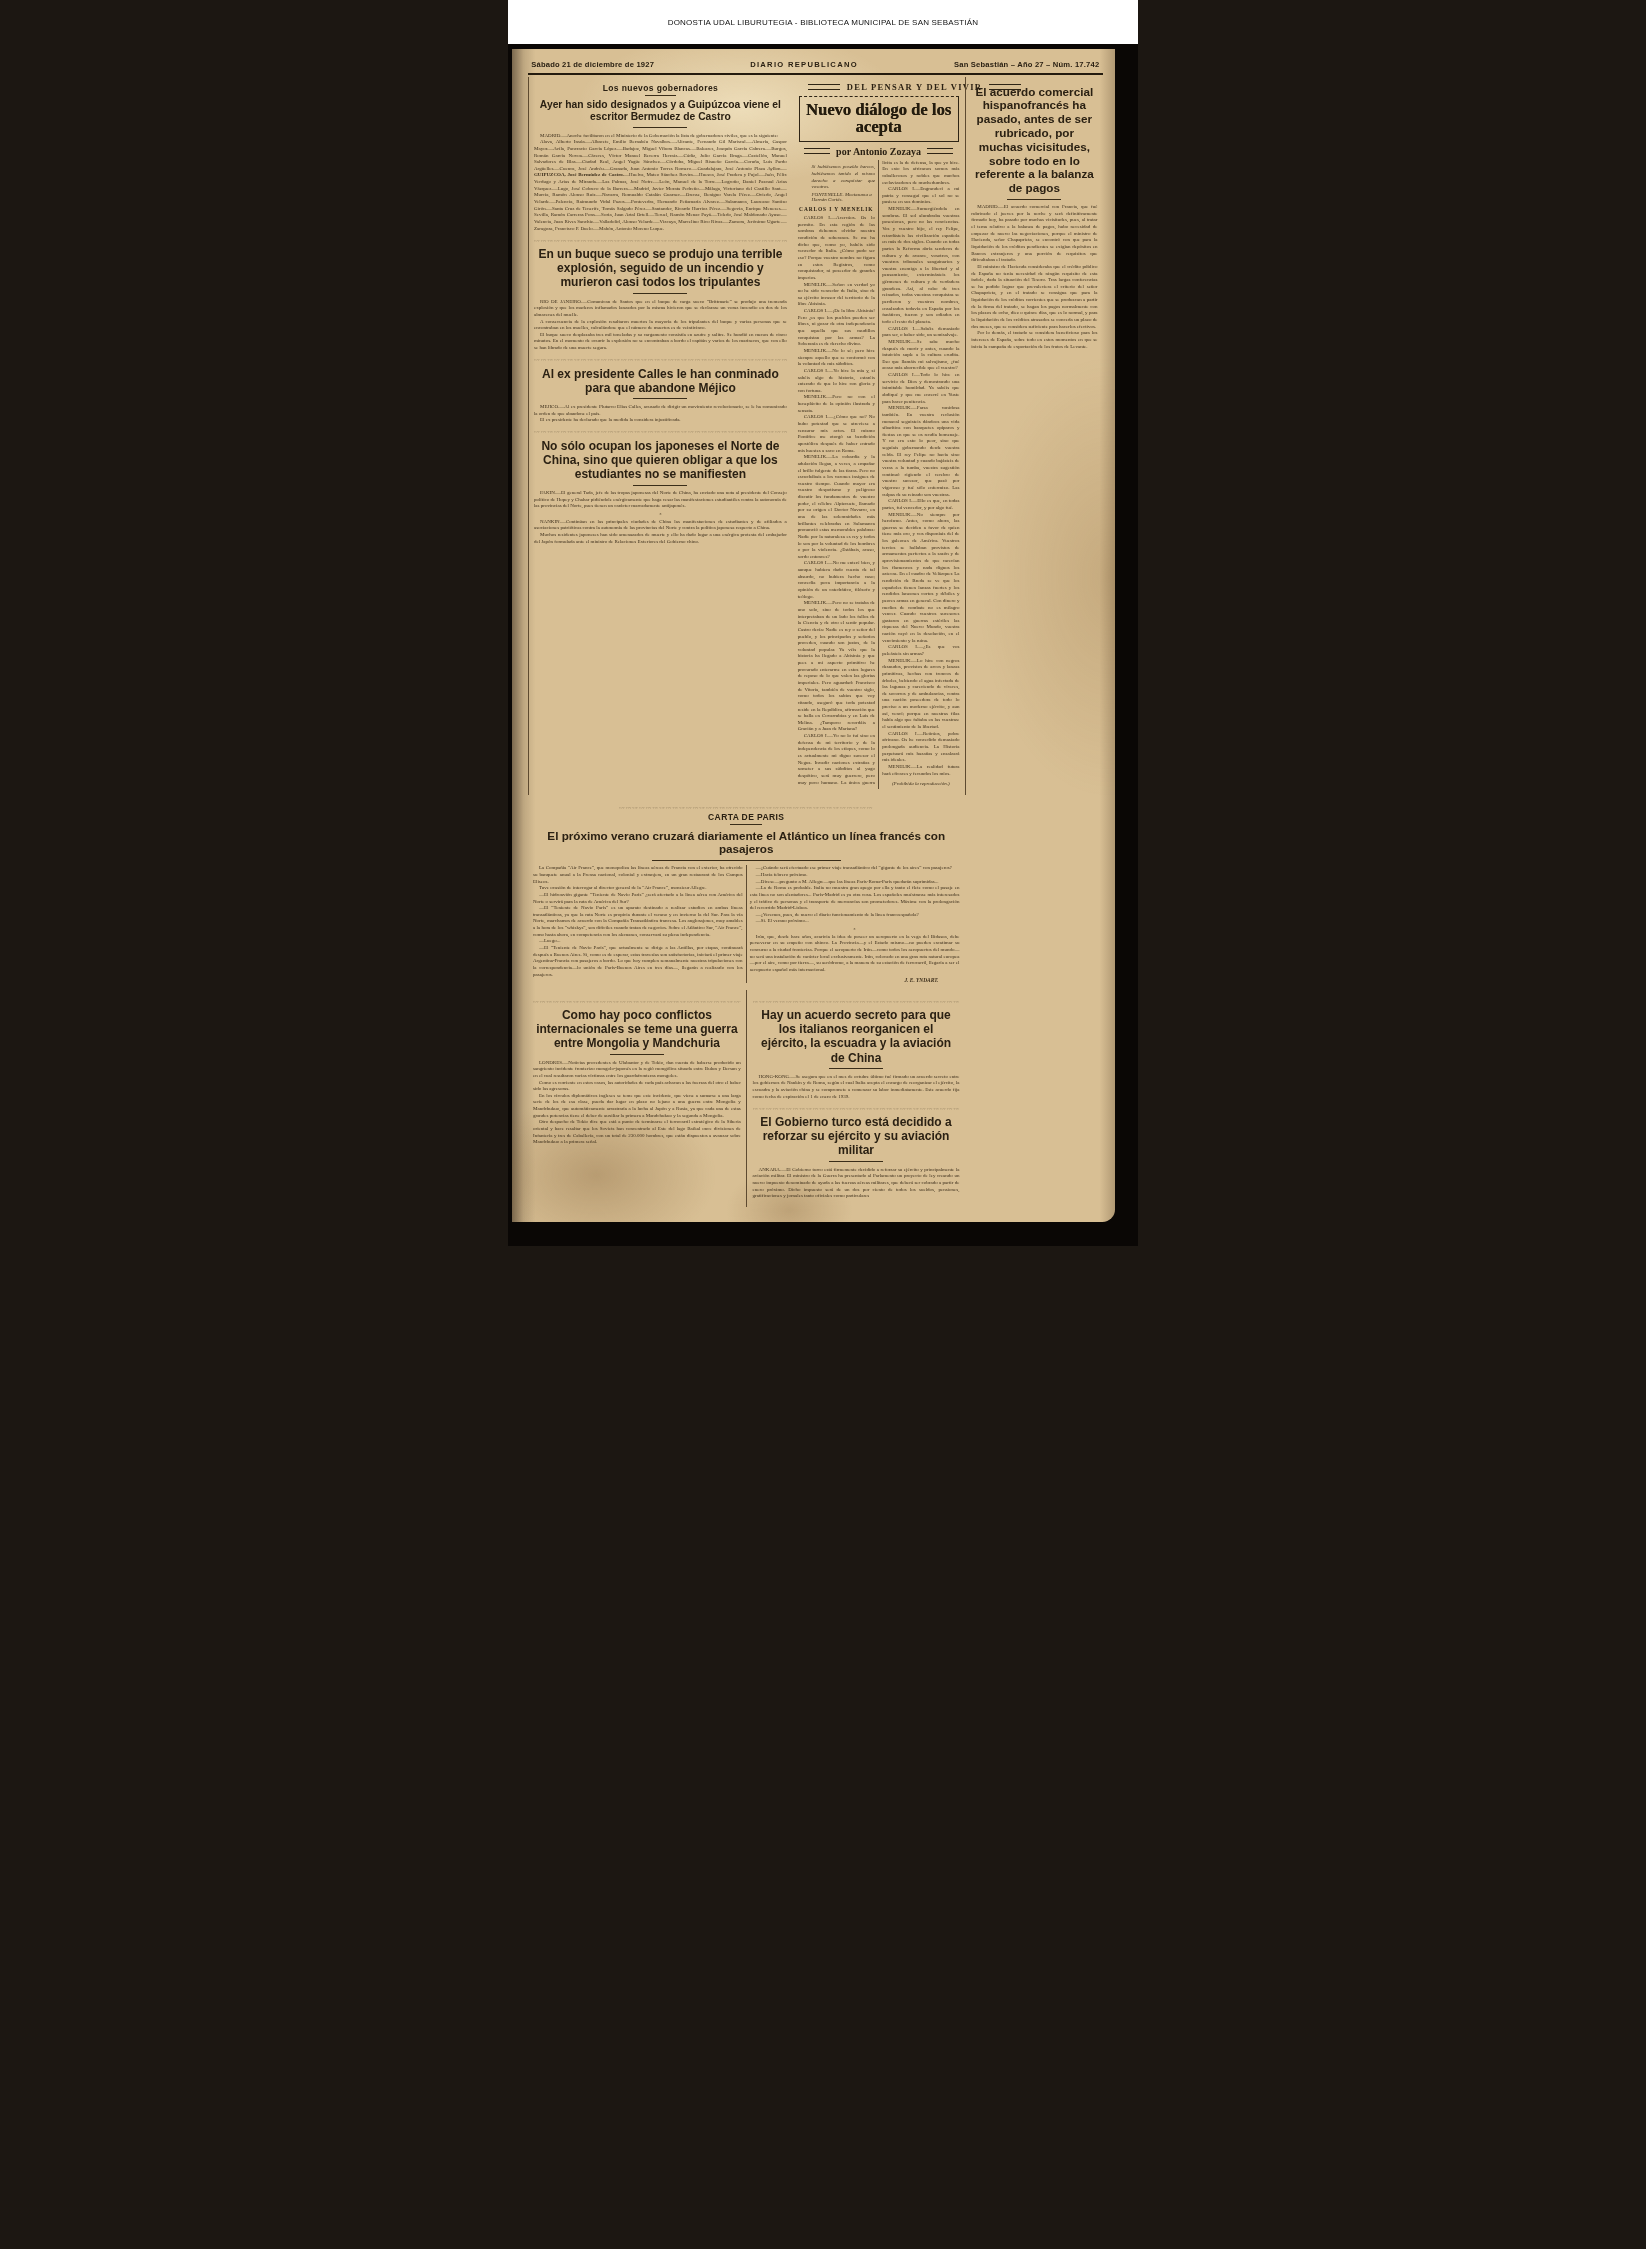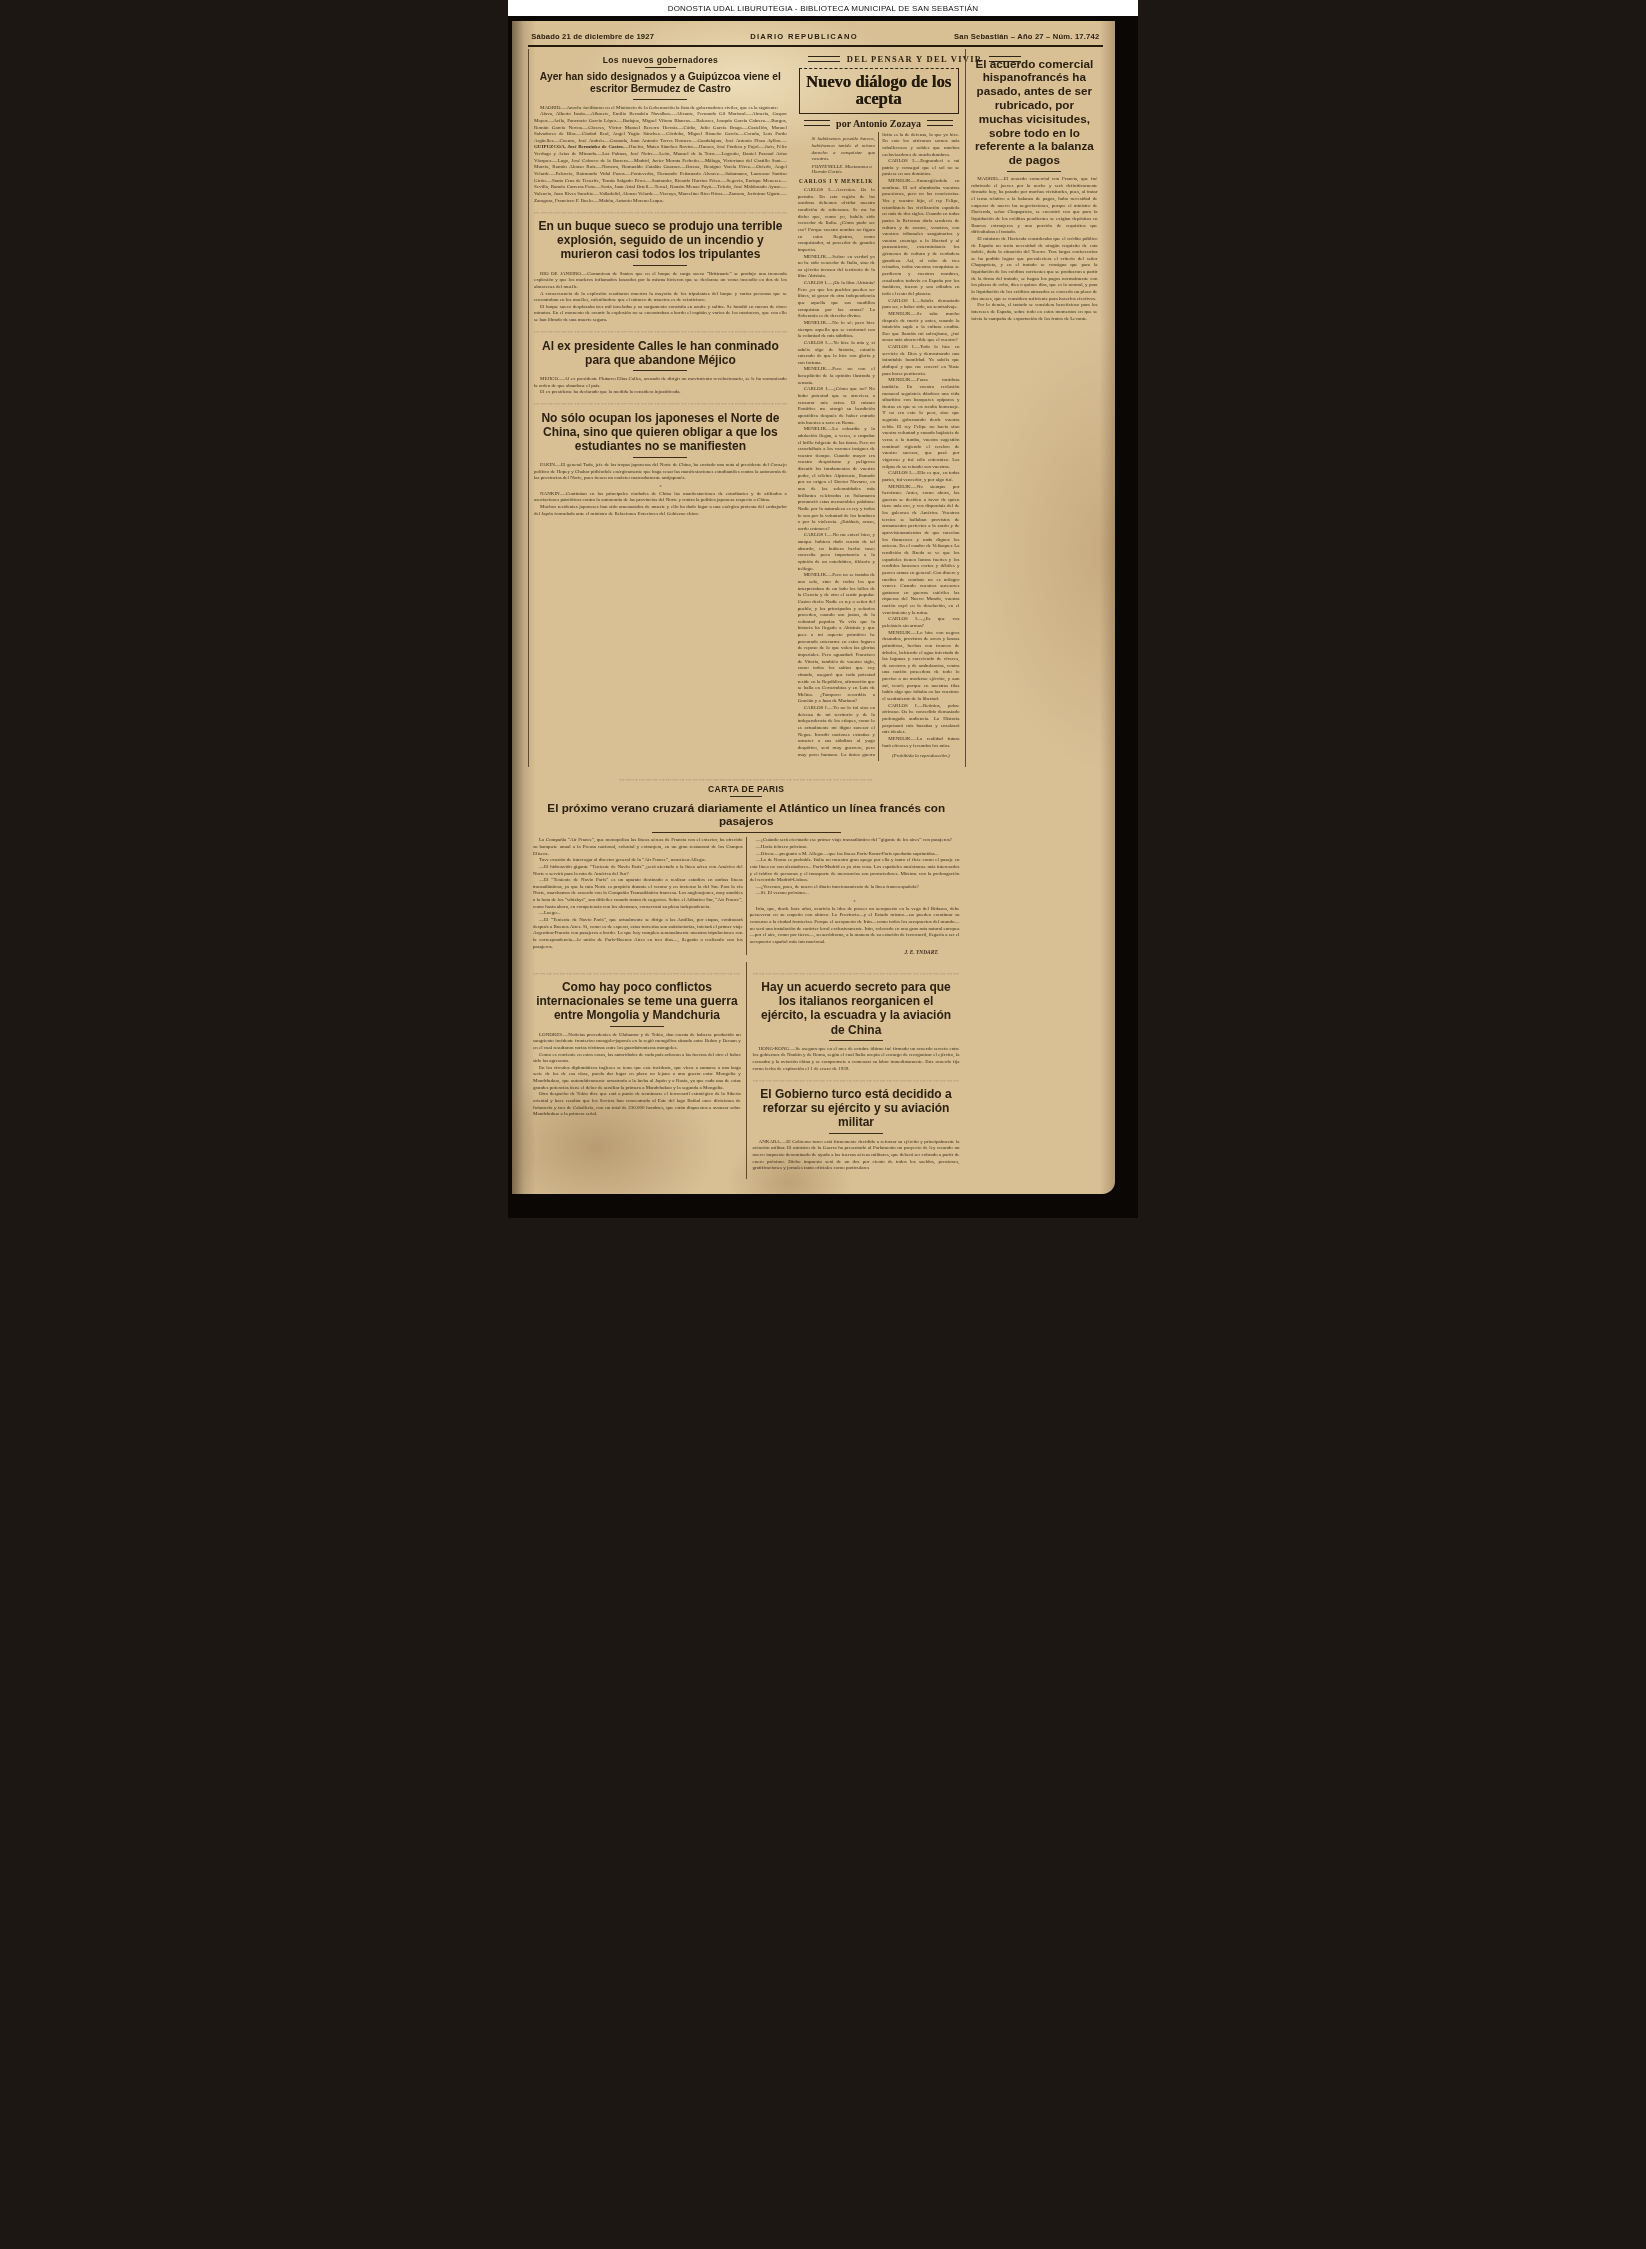--- a/index.html
+++ b/index.html
@@ -1,17 +1,17 @@
 <!DOCTYPE html>
 <html style="font-size:7.2px"><head>
 <meta charset="utf-8">
 <style>
   html,body{margin:0;padding:0;background:#1c1712;}
   .page{width:630px;margin:0 auto;font-family:"Liberation Serif",serif;}
-  .scan-strip{background:#ffffff;height:16px;display:flex;align-items:center;justify-content:center;}
+  .scan-strip{background:#ffffff;height:44px;display:flex;align-items:center;justify-content:center;}
   .scan-strip span{font-family:"Liberation Sans",sans-serif;font-size:8px;letter-spacing:0.2px;color:#111;font-weight:500;}
   .photo{background:#0a0705;padding:4.5px 23.4px 23.4px 3.6px;}
   .paper{
     position:relative;
     background-color:#d8bf94;
     background-image:
       radial-gradient(ellipse 252px 117px at 38% 5%, rgba(255,246,216,.55), transparent 65%),
       radial-gradient(ellipse 135px 90px at 62% 16%, rgba(170,130,70,.18), transparent 70%),
       radial-gradient(ellipse 189px 315px at 99% 45%, rgba(125,88,42,.20), transparent 70%),
       radial-gradient(ellipse 171px 117px at 14% 96%, rgba(110,75,35,.30), transparent 70%),

